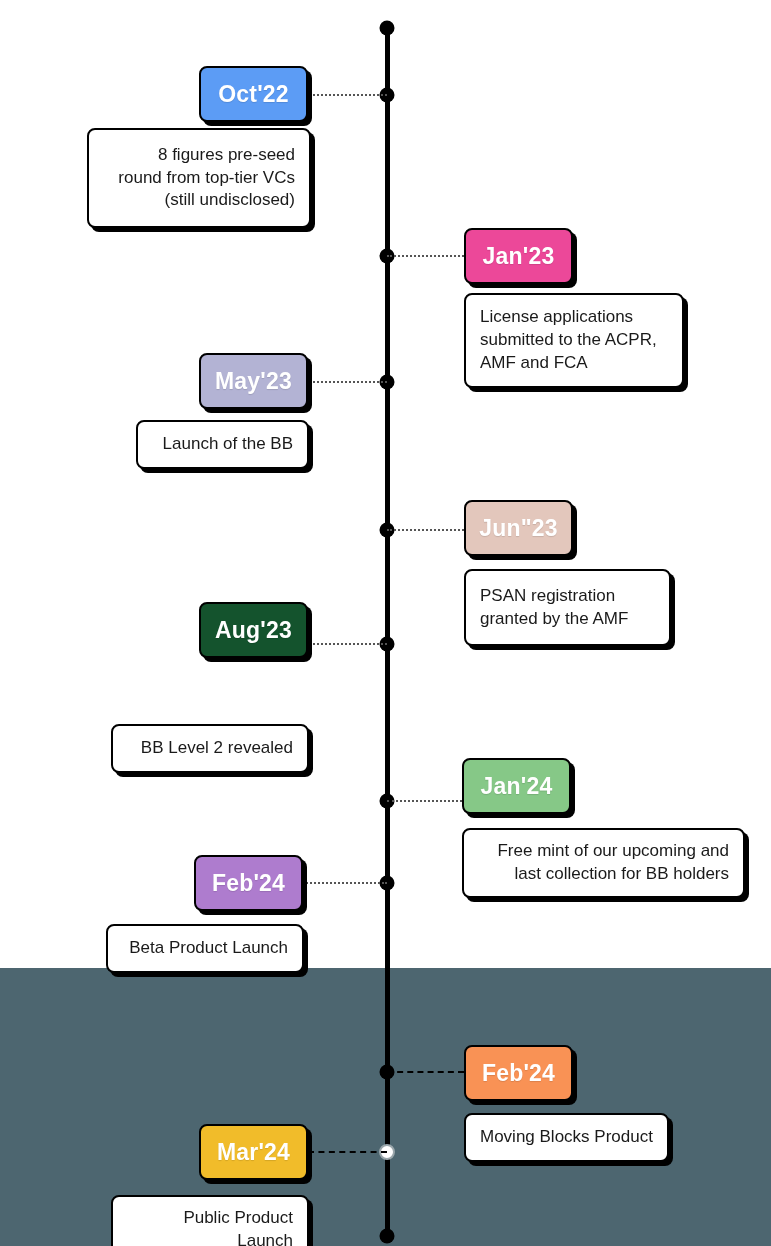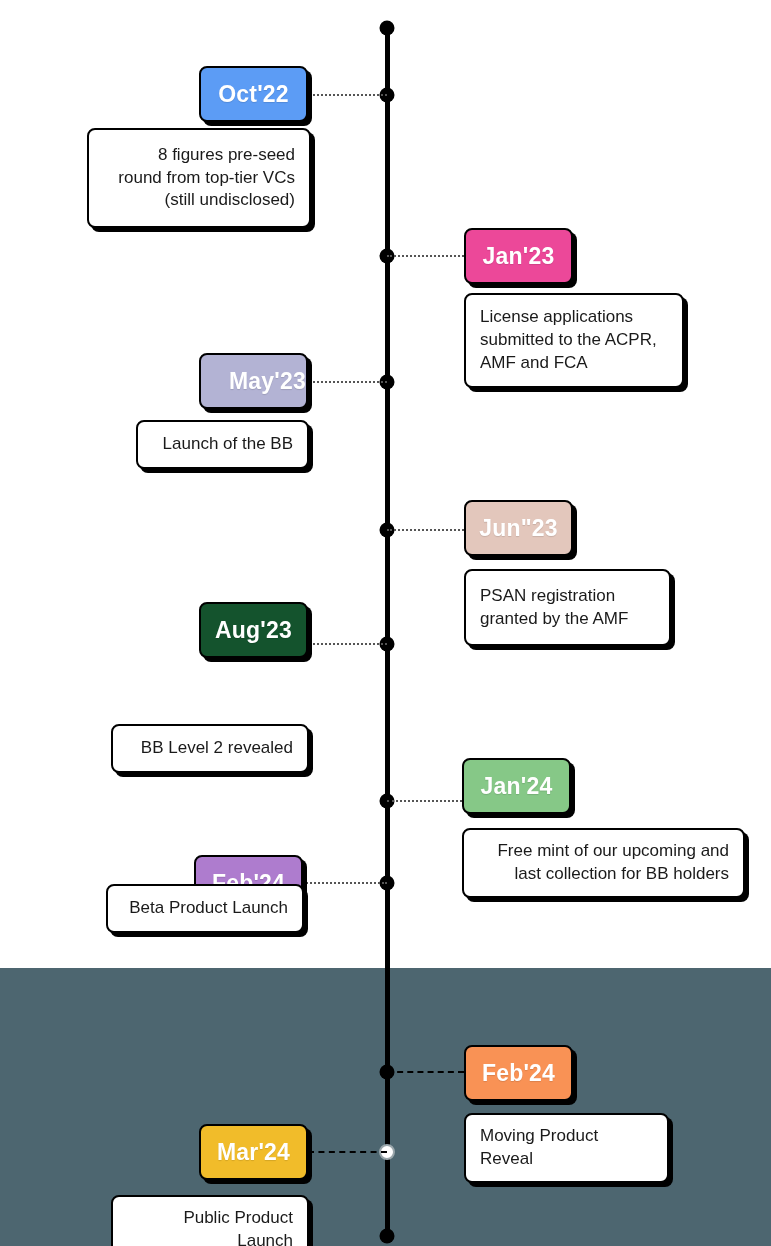--- a/index.html
+++ b/index.html
@@ -129,21 +129,21 @@
       </div>
       <div class="desc align-left" style="top: 293px; left: 464px; width: 220px; min-height: 95px;">
         <span>
           <span>License applications</span>
           <span>submitted to the ACPR,</span>
           <span>AMF and FCA</span>
         </span>
       </div>
       <div class="node" style="top: 382px;"></div>
       <div class="connector" style="top: 382px; left: 308px; width: 79px;"></div>
-      <div class="pill" style="top: 353px; left: 199px; width: 109px; height: 56px; background: rgb(179, 179, 212); justify-content: flex-end;">
+      <div class="pill" style="top: 353px; left: 199px; width: 109px; height: 56px; background: rgb(179, 179, 212);">
         <span>May'23</span>
       </div>
       <div class="desc align-right" style="top: 420px; left: 136px; width: 173px; min-height: 49px;">
         <span>
           <span>Launch of the BB</span>
         </span>
       </div>
       <div class="node" style="top: 530px;"></div>
       <div class="connector" style="top: 530px; left: 387px; width: 77px;"></div>
       <div class="pill" style="top: 500px; left: 464px; width: 109px; height: 56px; background: rgb(227, 199, 188);">
@@ -174,33 +174,33 @@
         <span>
           <span>Free mint of our upcoming and</span>
           <span>last collection for BB holders</span>
         </span>
       </div>
       <div class="node" style="top: 883px;"></div>
       <div class="connector" style="top: 883px; left: 303px; width: 84px;"></div>
       <div class="pill" style="top: 855px; left: 194px; width: 109px; height: 56px; background: rgb(174, 124, 206);">
         <span>Feb'24</span>
       </div>
-      <div class="desc align-right" style="top: 884px; left: 106px; width: 198px; min-height: 49px;">
+      <div class="desc align-right" style="top: 924px; left: 106px; width: 198px; min-height: 49px;">
         <span>
           <span>Beta Product Launch</span>
         </span>
       </div>
       <div class="node" style="top: 1072px;"></div>
       <div class="connector dark" style="top: 1072px; left: 387px; width: 77px;"></div>
       <div class="pill" style="top: 1045px; left: 464px; width: 109px; height: 56px; background: rgb(249, 146, 85);">
         <span>Feb'24</span>
       </div>
       <div class="desc align-left" style="top: 1113px; left: 464px; width: 205px; min-height: 49px;">
         <span>
-          <span>Moving Product Reveal</span>
+          <span>Moving Blocks Product</span>
         </span>
       </div>
       <div class="node hollow" style="top: 1152px;"></div>
       <div class="connector dark" style="top: 1152px; left: 308px; width: 79px;"></div>
       <div class="pill" style="top: 1124px; left: 199px; width: 109px; height: 56px; background: rgb(241, 188, 42);">
         <span>Mar'24</span>
       </div>
       <div class="desc align-right" style="top: 1195px; left: 111px; width: 198px; min-height: 49px;">
         <span>
           <span>Public Product Launch</span>

